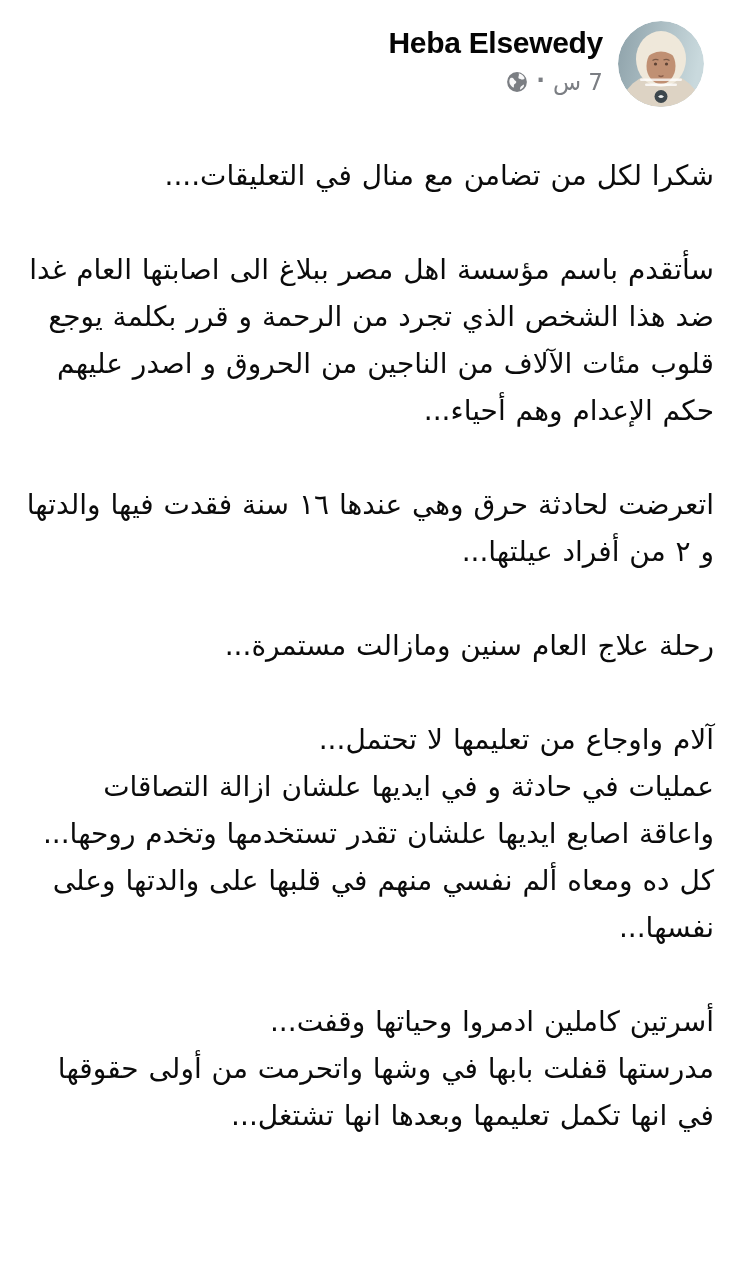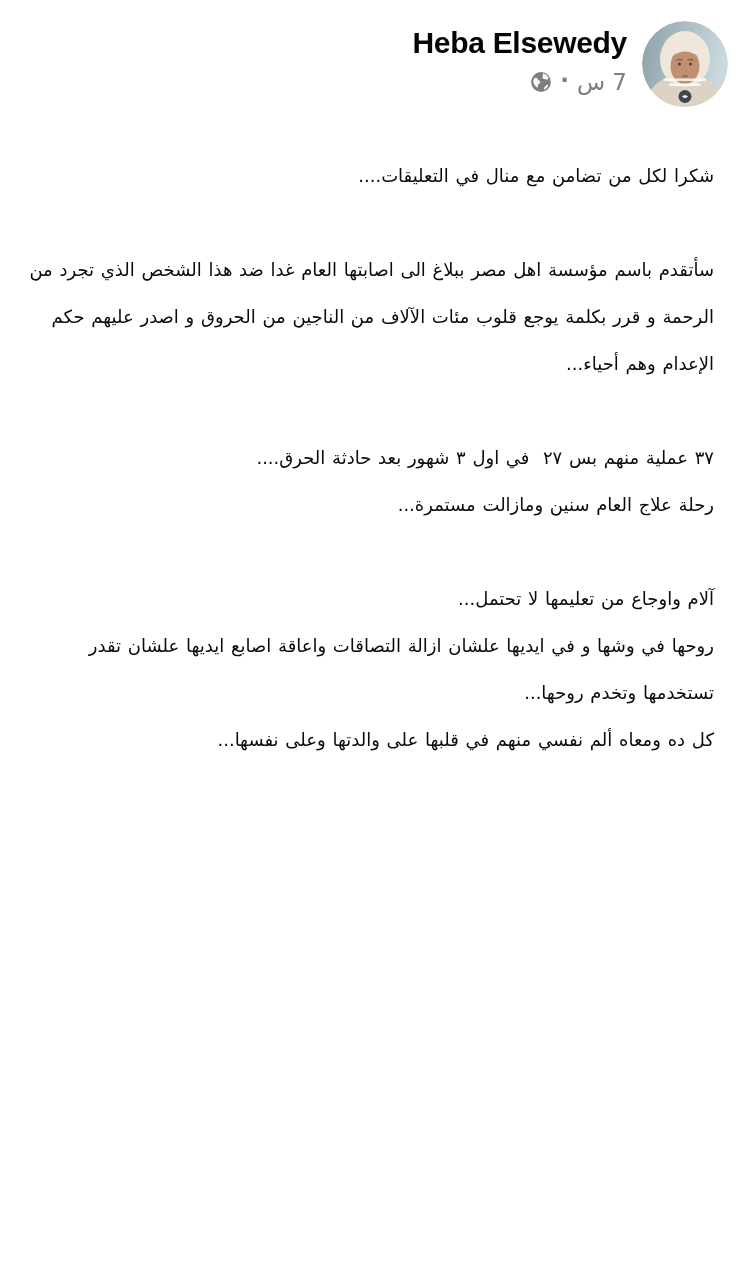--- a/index.html
+++ b/index.html
@@ -17,21 +17,21 @@
     background: #ffffff;
     position: relative;
   }
   
   .post-header {
     direction: rtl;
     display: flex;
     flex-direction: row;
     align-items: flex-start;
     gap: 15px;
-    padding: 21px 12px 0 22px;
+    padding: 21px 36px 0 22px;
   }
   .avatar {
     width: 86px;
     height: 86px;
     border-radius: 50%;
     overflow: hidden;
     flex: 0 0 auto;
     cursor: pointer;
   }
   .avatar svg { display: block; }
@@ -67,21 +67,21 @@
     transform: translateY(-2px);
   }
   .globe { display: inline-flex; }
   .globe svg { display: block; }
   
   .post-body {
     direction: rtl;
     text-align: right;
     padding: 0 26px 0 26px;
     margin-top: 45px;
-    font-size: 18px;
+    font-size: 28px;
     line-height: 47px;
     color: #0b0b0b;
     word-spacing: 1px;
   }
   .paragraph { margin-bottom: 47px; }
   .paragraph:last-child { margin-bottom: 0; }
 </style>
 </head>
 <body>
 
@@ -138,25 +138,29 @@
   </header>
 
   <main class="post-body">
       <div class="paragraph">
         <div class="line">شكرا لكل من تضامن مع منال في التعليقات....</div>
       </div>
       <div class="paragraph">
         <div class="line">سأتقدم باسم مؤسسة اهل مصر ببلاغ الى اصابتها العام غدا ضد هذا الشخص الذي تجرد من الرحمة و قرر بكلمة يوجع قلوب مئات الآلاف من الناجين من الحروق و اصدر عليهم حكم الإعدام وهم أحياء...</div>
       </div>
       <div class="paragraph">
+        <div class="line">اتعرضت لحادثة حرق وهي عندها ١٦ سنة فقدت فيها والدتها و ٢ من أفراد عيلتها...</div>
       </div>
       <div class="paragraph">
-        <div class="line">٣٧ عملية منهم بس ٢٧ &nbsp;في اول ٣ شهور بعد حادثة الحرق....</div>
         <div class="line">رحلة علاج العام سنين ومازالت مستمرة...</div>
       </div>
       <div class="paragraph">
         <div class="line">آلام واوجاع من تعليمها لا تحتمل...</div>
-        <div class="line">روحها في وشها و في ايديها علشان ازالة التصاقات واعاقة اصابع ايديها علشان تقدر تستخدمها وتخدم روحها...</div>
+        <div class="line">عمليات في حادثة و في ايديها علشان ازالة التصاقات واعاقة اصابع ايديها علشان تقدر تستخدمها وتخدم روحها...</div>
         <div class="line">كل ده ومعاه ألم نفسي منهم في قلبها على والدتها وعلى نفسها...</div>
+      </div>
+      <div class="paragraph">
+        <div class="line">أسرتين كاملين ادمروا وحياتها وقفت...</div>
+        <div class="line">مدرستها قفلت بابها في وشها واتحرمت من أولى حقوقها في انها تكمل تعليمها وبعدها انها تشتغل...</div>
       </div>
     </main>
 
 </div>
 
 </body></html>

